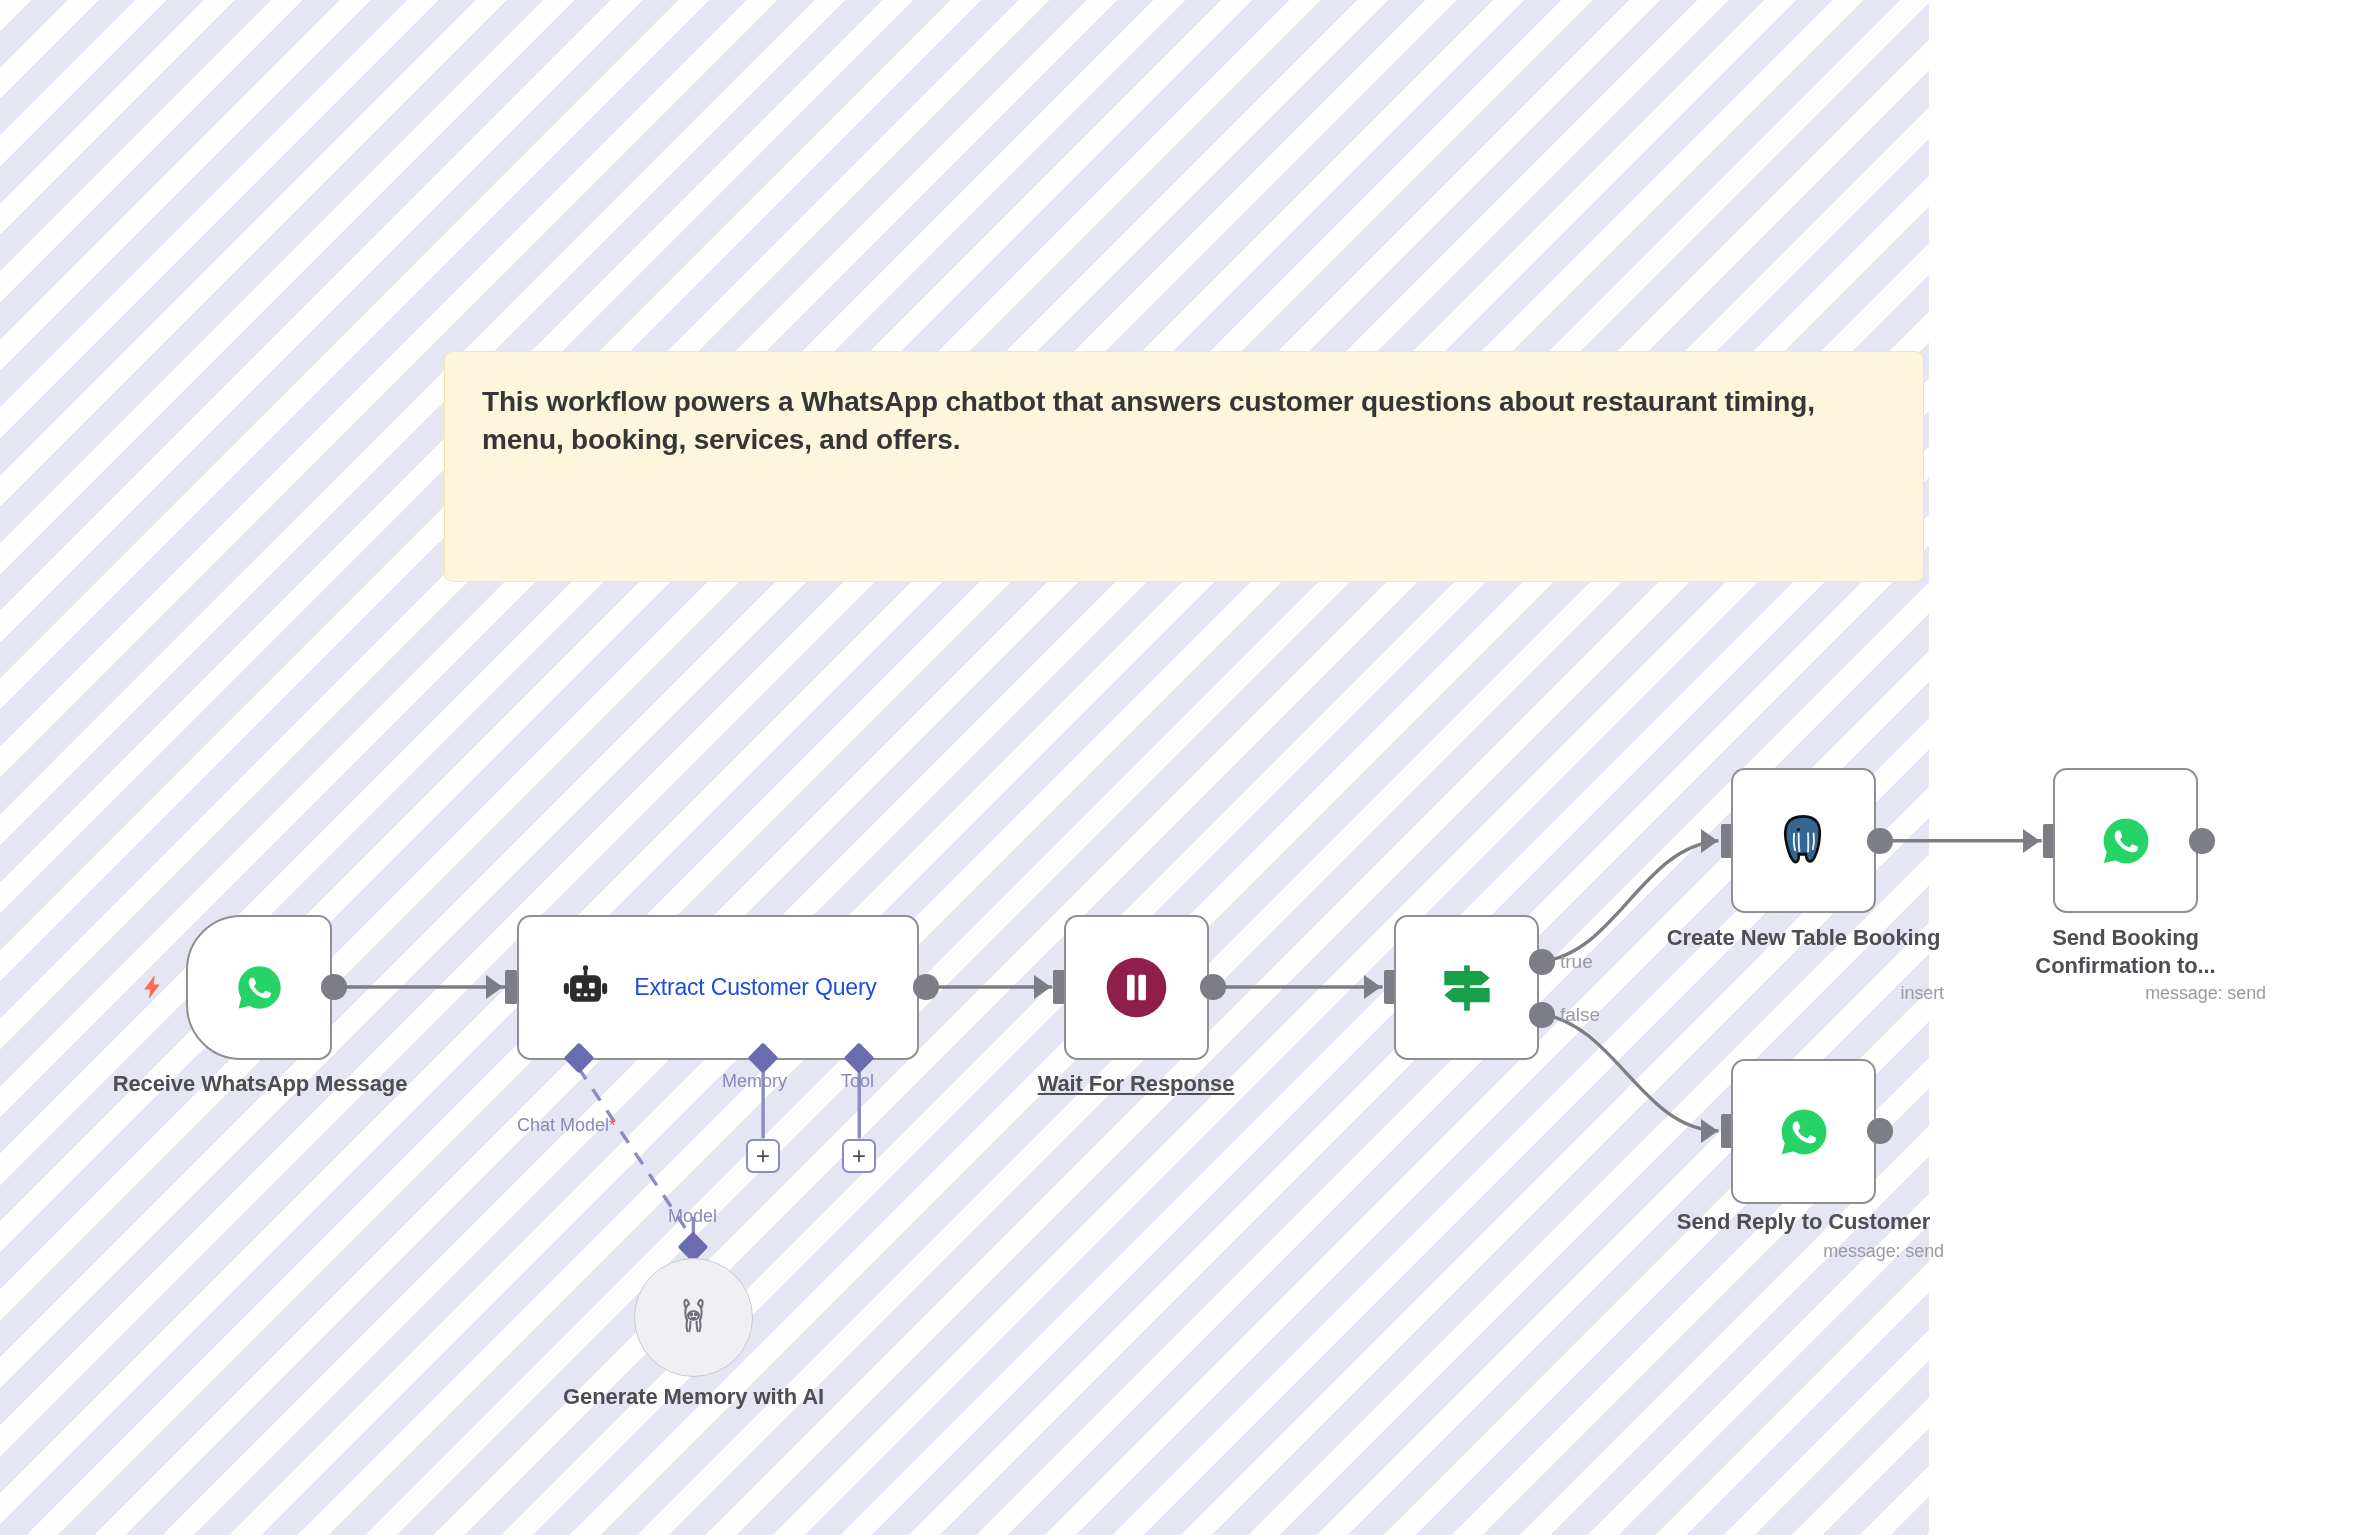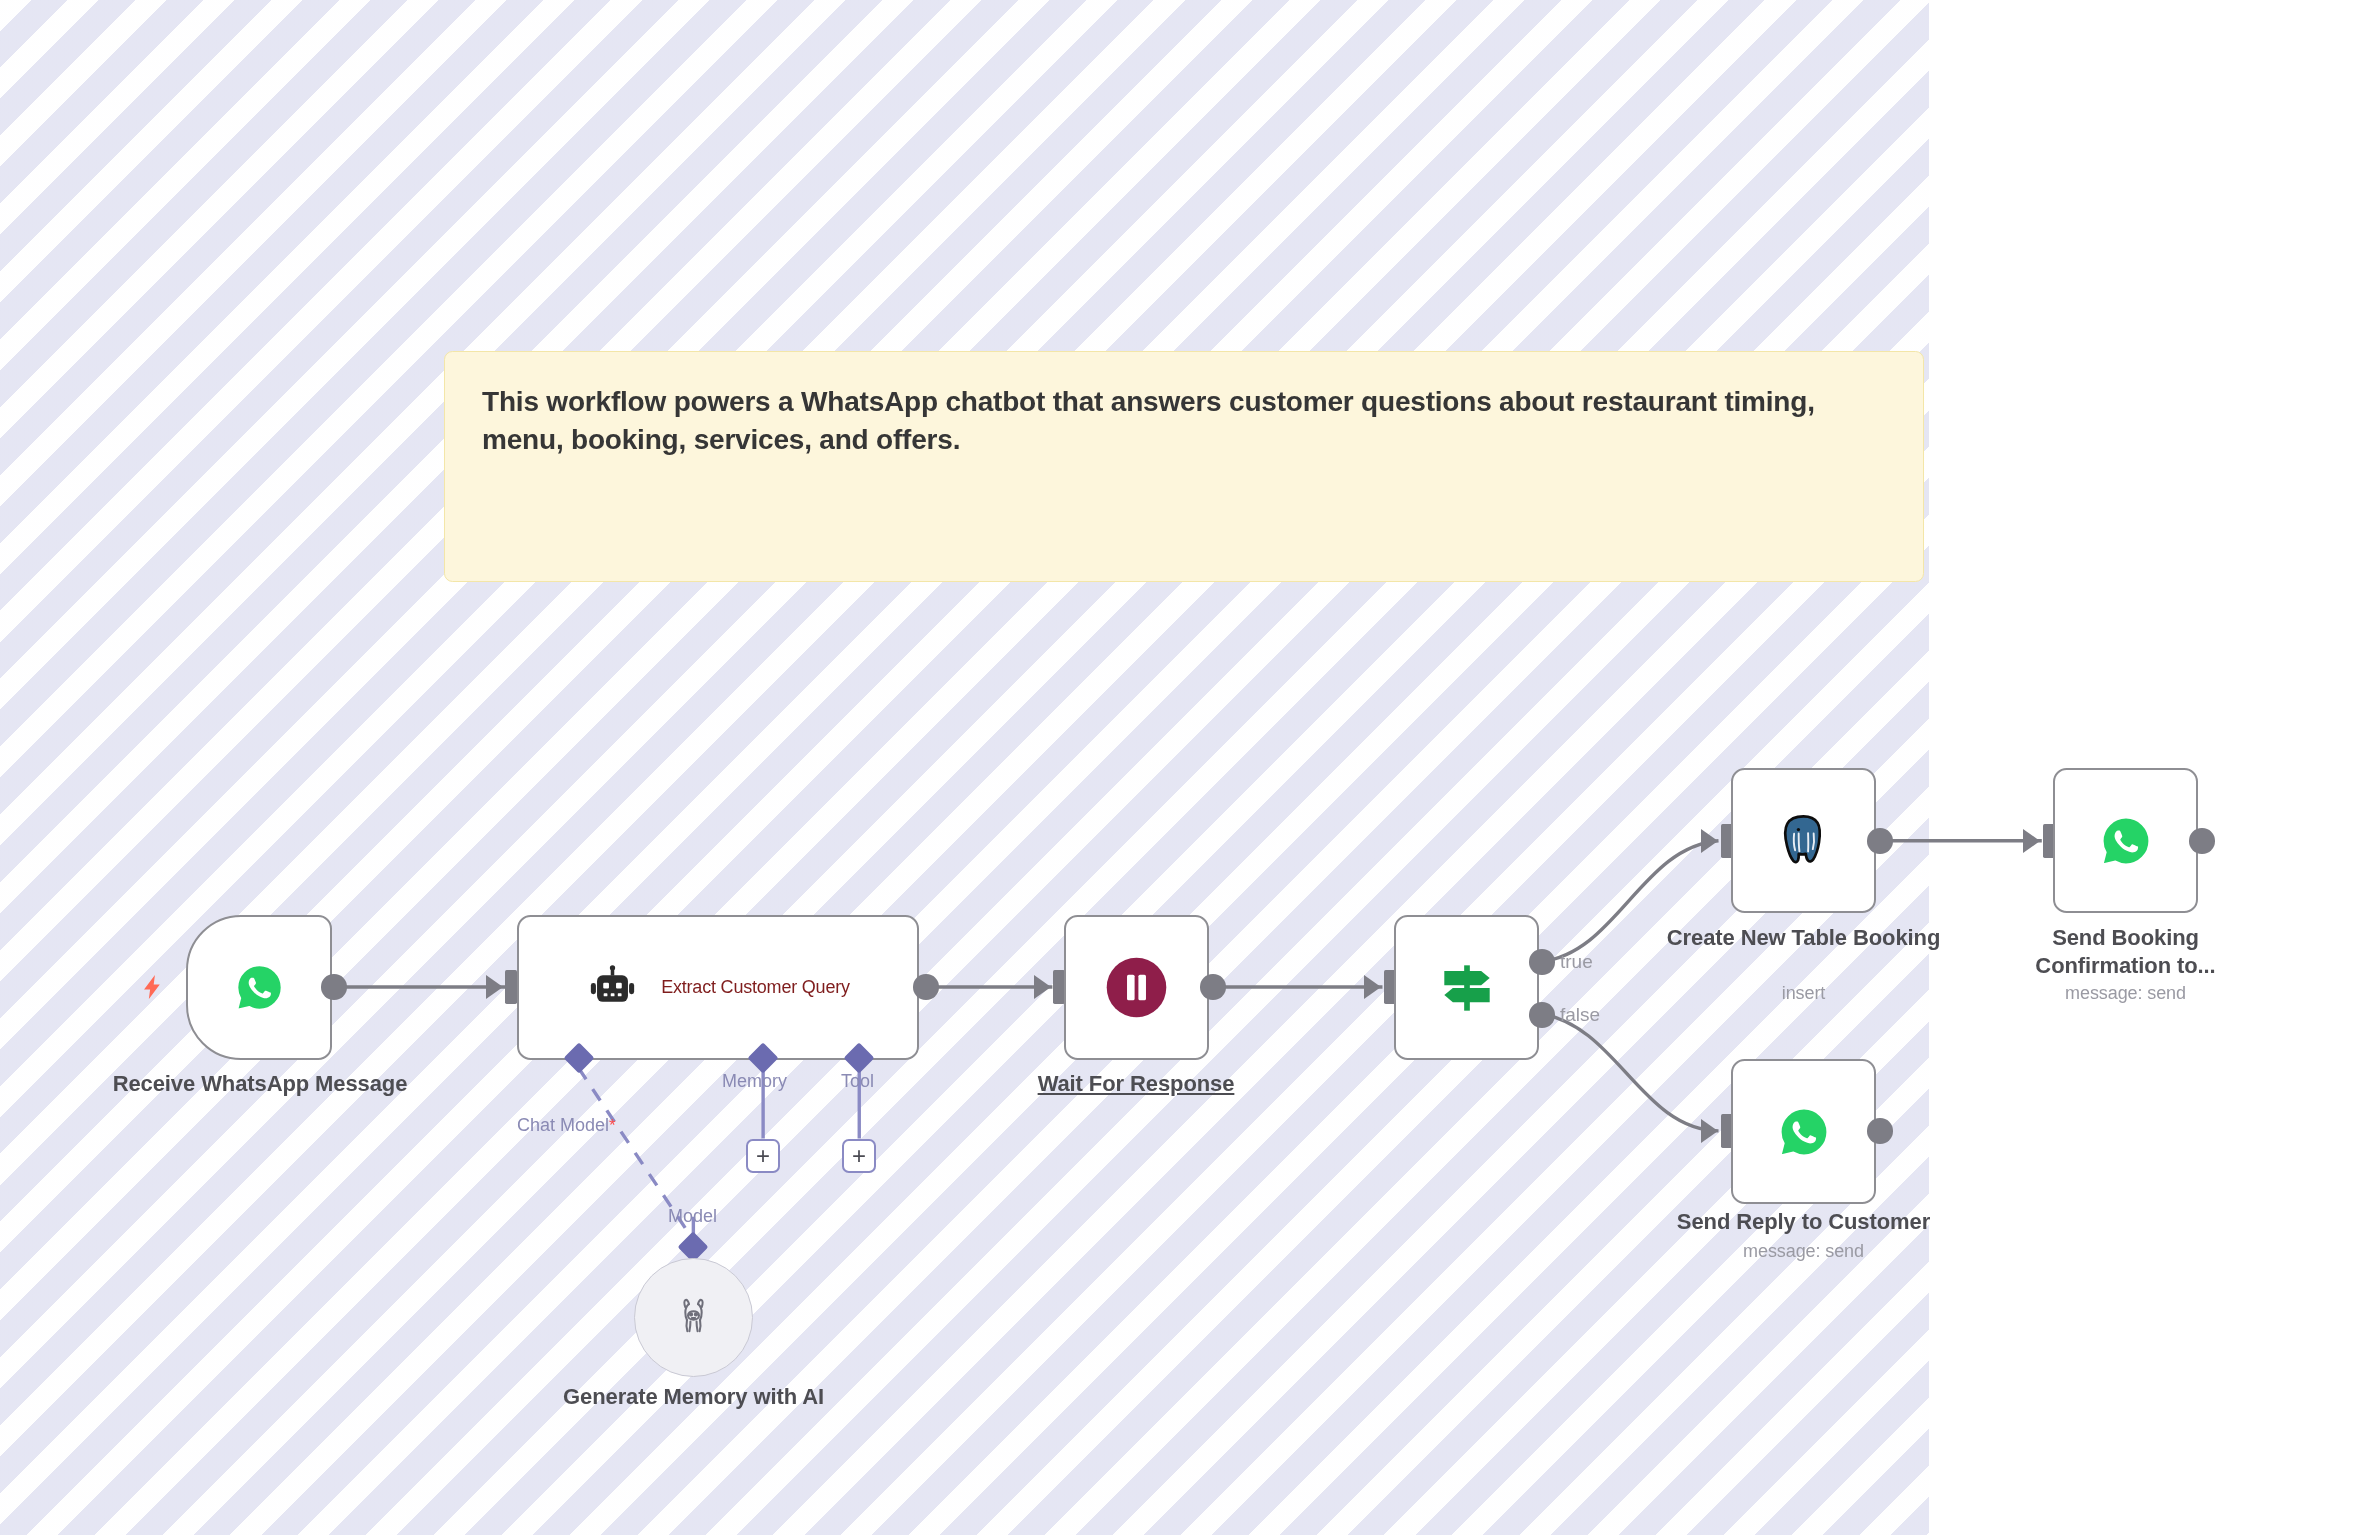--- a/index.html
+++ b/index.html
@@ -66,21 +66,21 @@
     position: absolute;
     text-align: center;
     font-size: 22px;
     font-weight: bold;
     color: #4d4d52;
     line-height: 1.26;
     letter-spacing: -0.1px;
   }
   .node-sub {
     position: absolute;
-    text-align: center;
+    text-align: right;
     font-size: 18px;
     color: #9a9aa3;
     letter-spacing: -0.1px;
   }
 
   
   .out-dot {
     position: absolute;
     width: 25.5px; height: 25.5px;
     border-radius: 50%;
@@ -133,21 +133,21 @@
     white-space: nowrap;
   }
 
   .bolt { position: absolute; }
 
   
   .icon-wa { width: 53px; height: 53px; }
   .icon-wa.big { width: 56px; height: 56px; }
   .agent-inner { display: flex; align-items: center; gap: 22px; padding: 0 29px; }
   .agent-title {
-    font-size: 18px; color: #7f1d1d; line-height: 1.26; letter-spacing: -0.2px;
+    font-size: 23px; color: #1d4ed8; line-height: 1.26; letter-spacing: -0.2px;
     max-width: 281px;
   }
 </style>
 </head>
 <body>
 
 <div id="canvas">
 
   <svg id="wires" viewBox="0 0 2794 1805" width="2377" height="1536">
 

